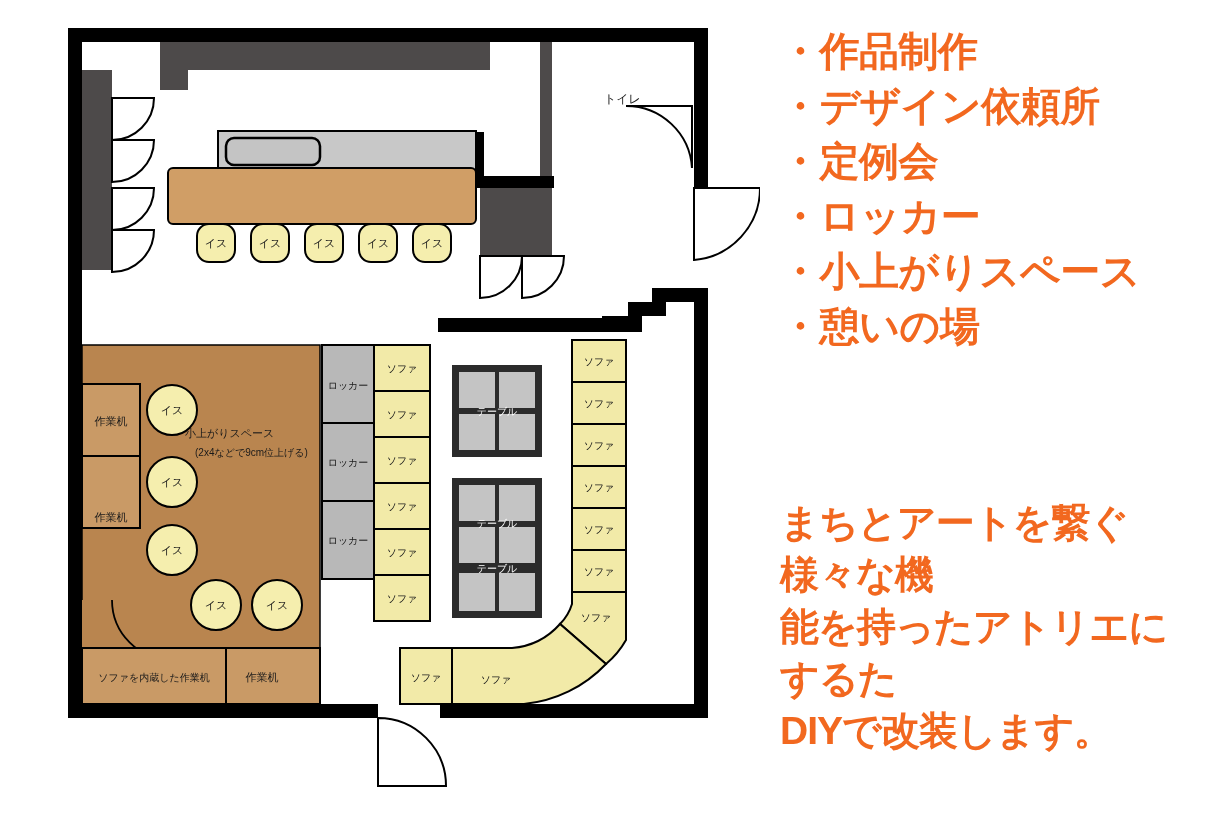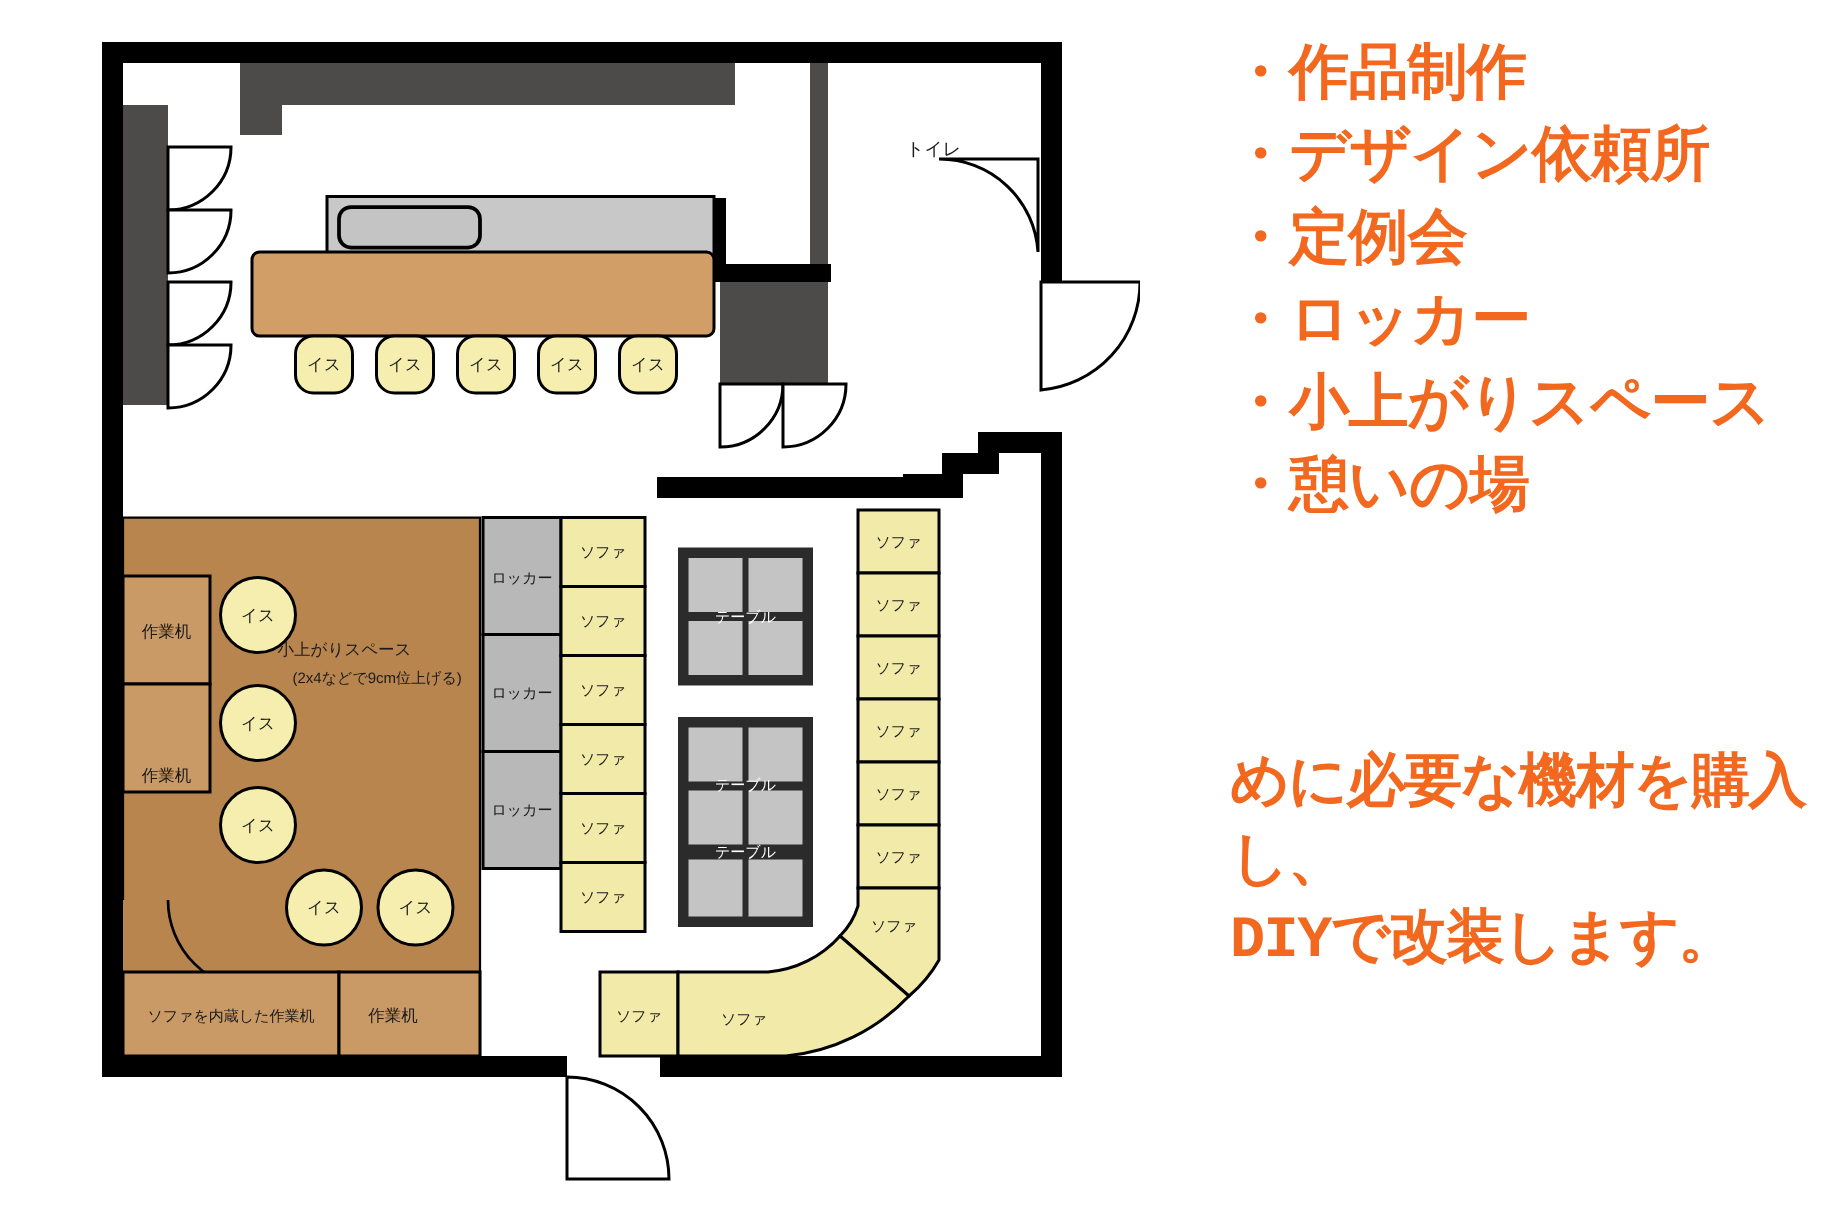--- a/index.html
+++ b/index.html
@@ -33,25 +33,24 @@
   }
   #floorplan {
     display: block;
     width: 760px;
     height: 818px;
   }
 
   
   #text-panel {
     position: absolute;
-    left: 806px;
+    left: 766px;
     top: 0px;
     width: 422px;
     height: 818px;
-    font-family: Liberation Mono, monospace;
   }
 
   .feature-list {
     position: absolute;
     left: 14px;
     top: 24px;
     width: 410px;
     margin: 0;
     padding: 0;
     list-style: none;
@@ -377,19 +376,20 @@
       </li>
       <li class="feature-item">
         <span class="bullet">・</span><span>小上がりスペース</span>
       </li>
       <li class="feature-item">
         <span class="bullet">・</span><span>憩いの場</span>
       </li>
     </ul>
 
     <div class="description">
-      <div>めに必要な機材を購入し、</div>
+      <div>まちとアートを繋ぐ様々な機</div>
+      <div>能を持ったアトリエにするた</div>
       <div>DIYで改装します。</div>
     </div>
 
   </div>
 
 </div>
 
 </body></html>

